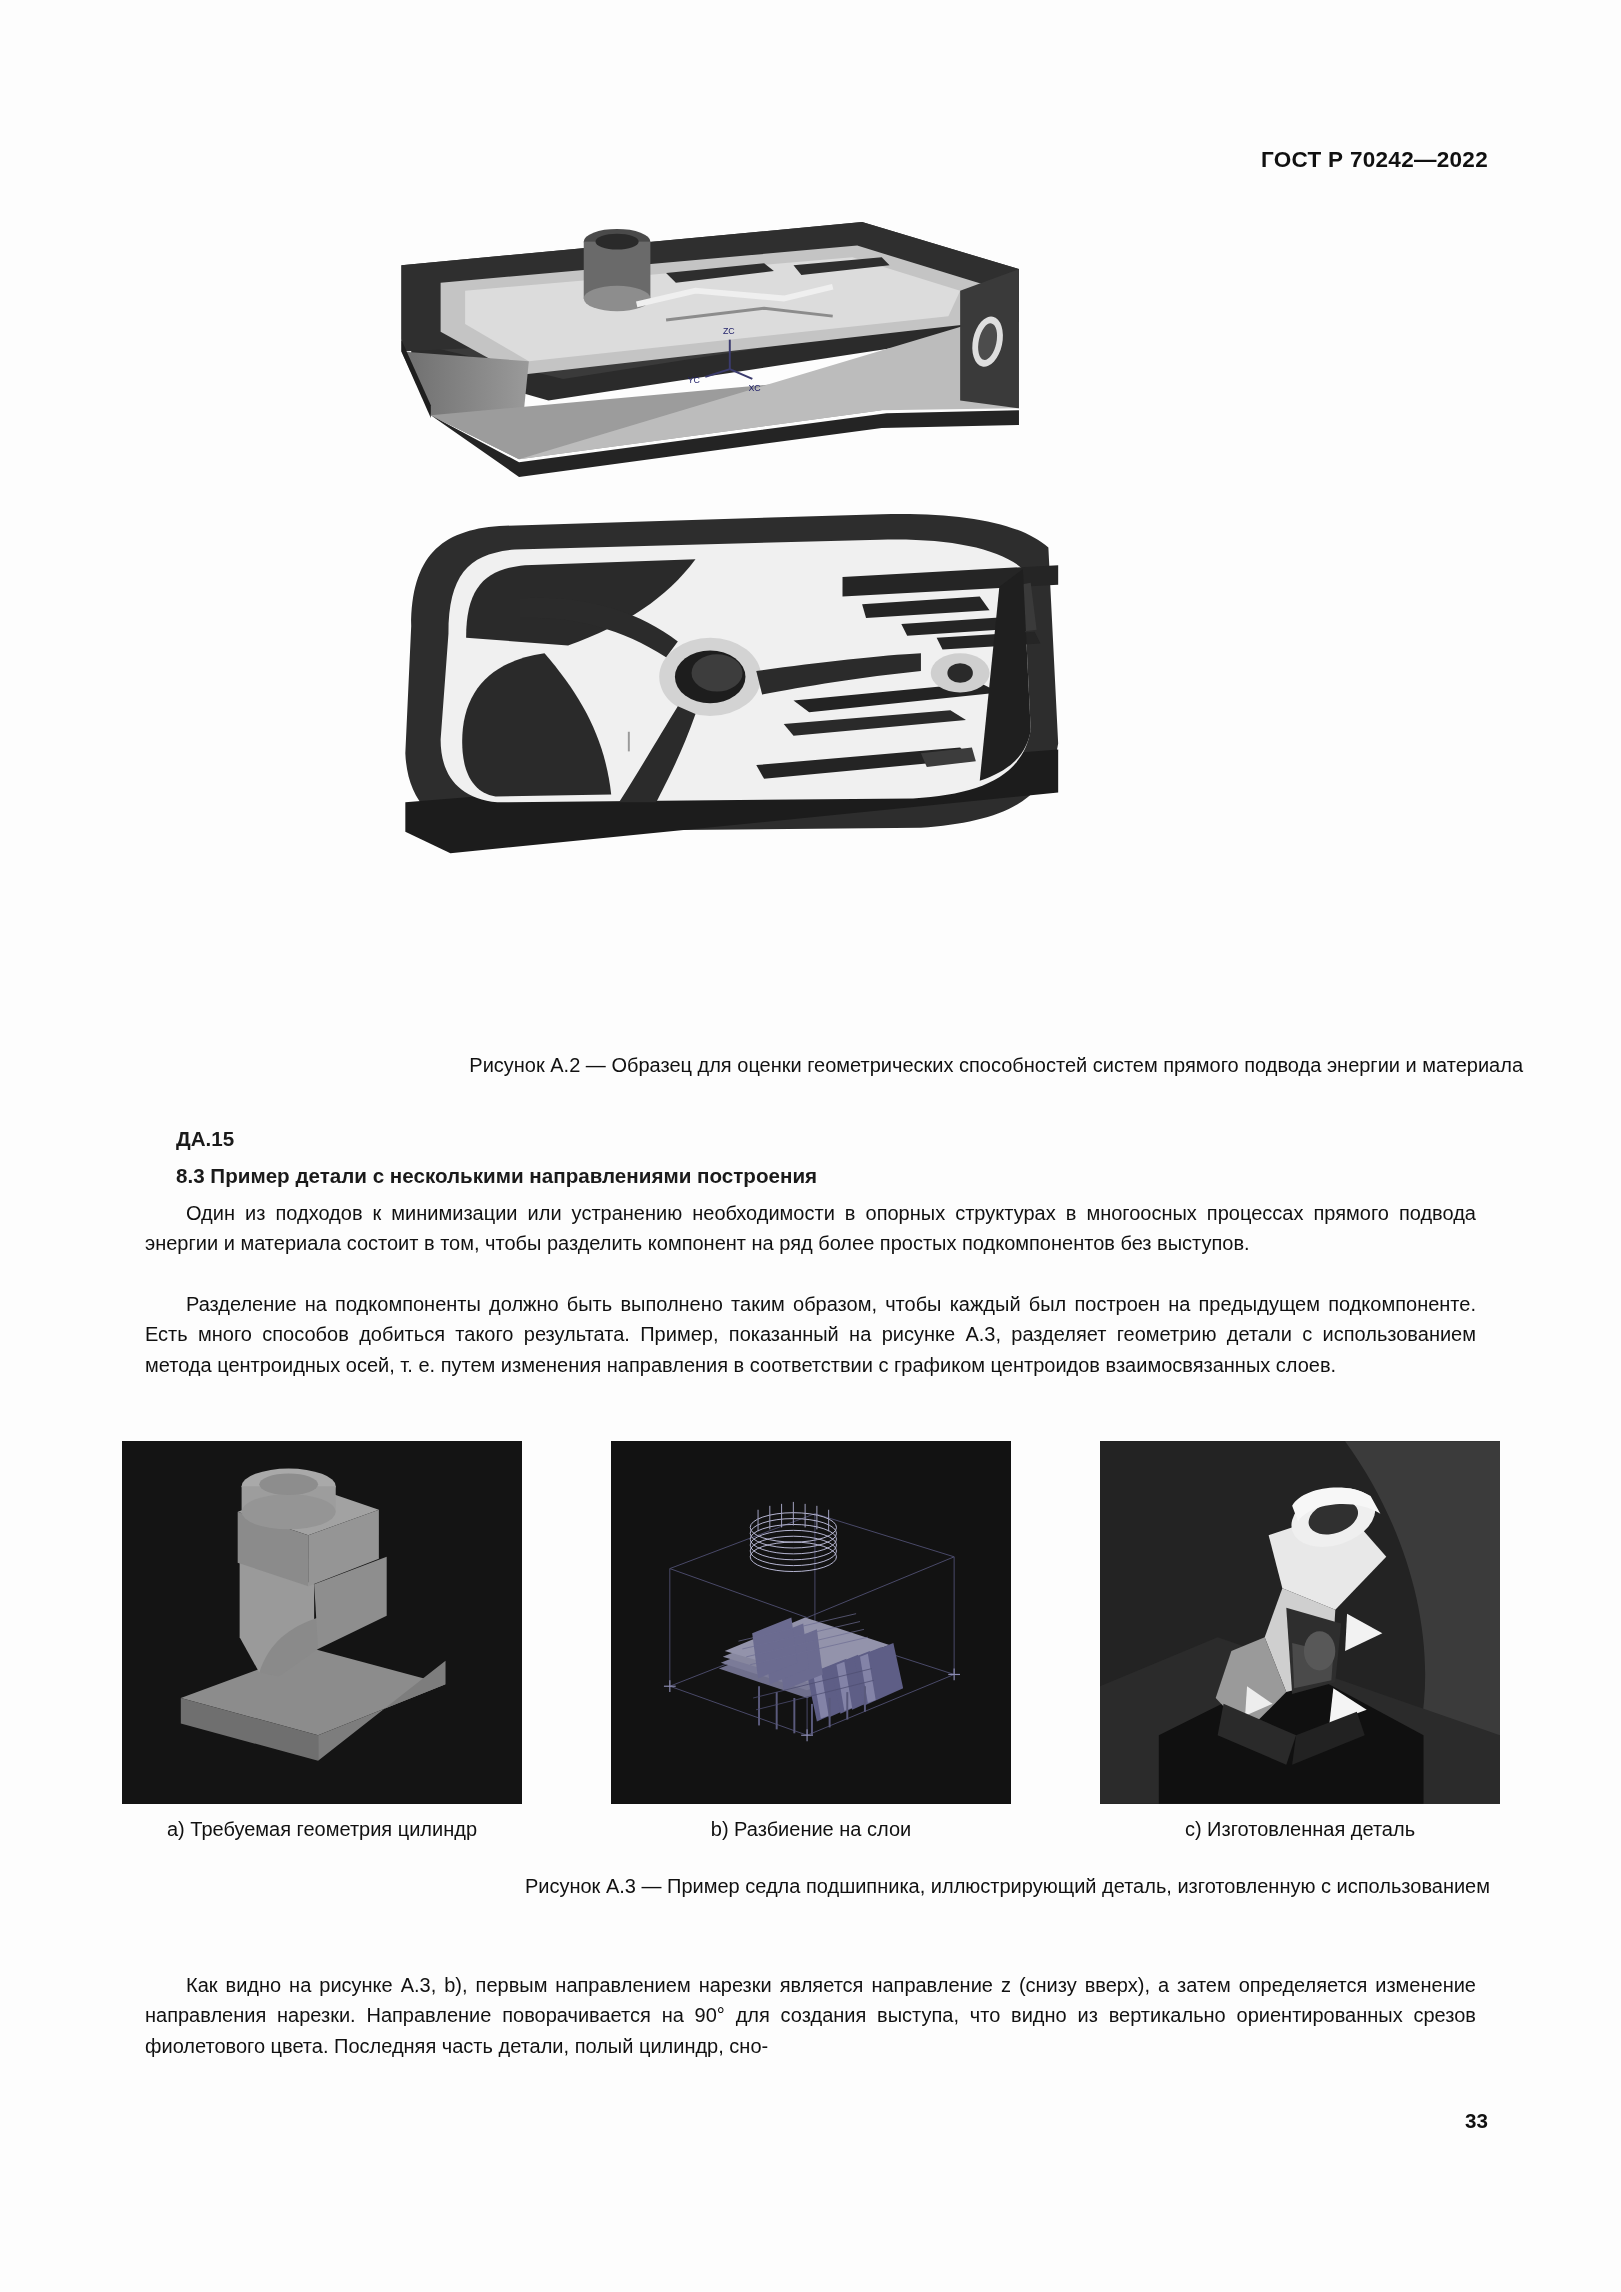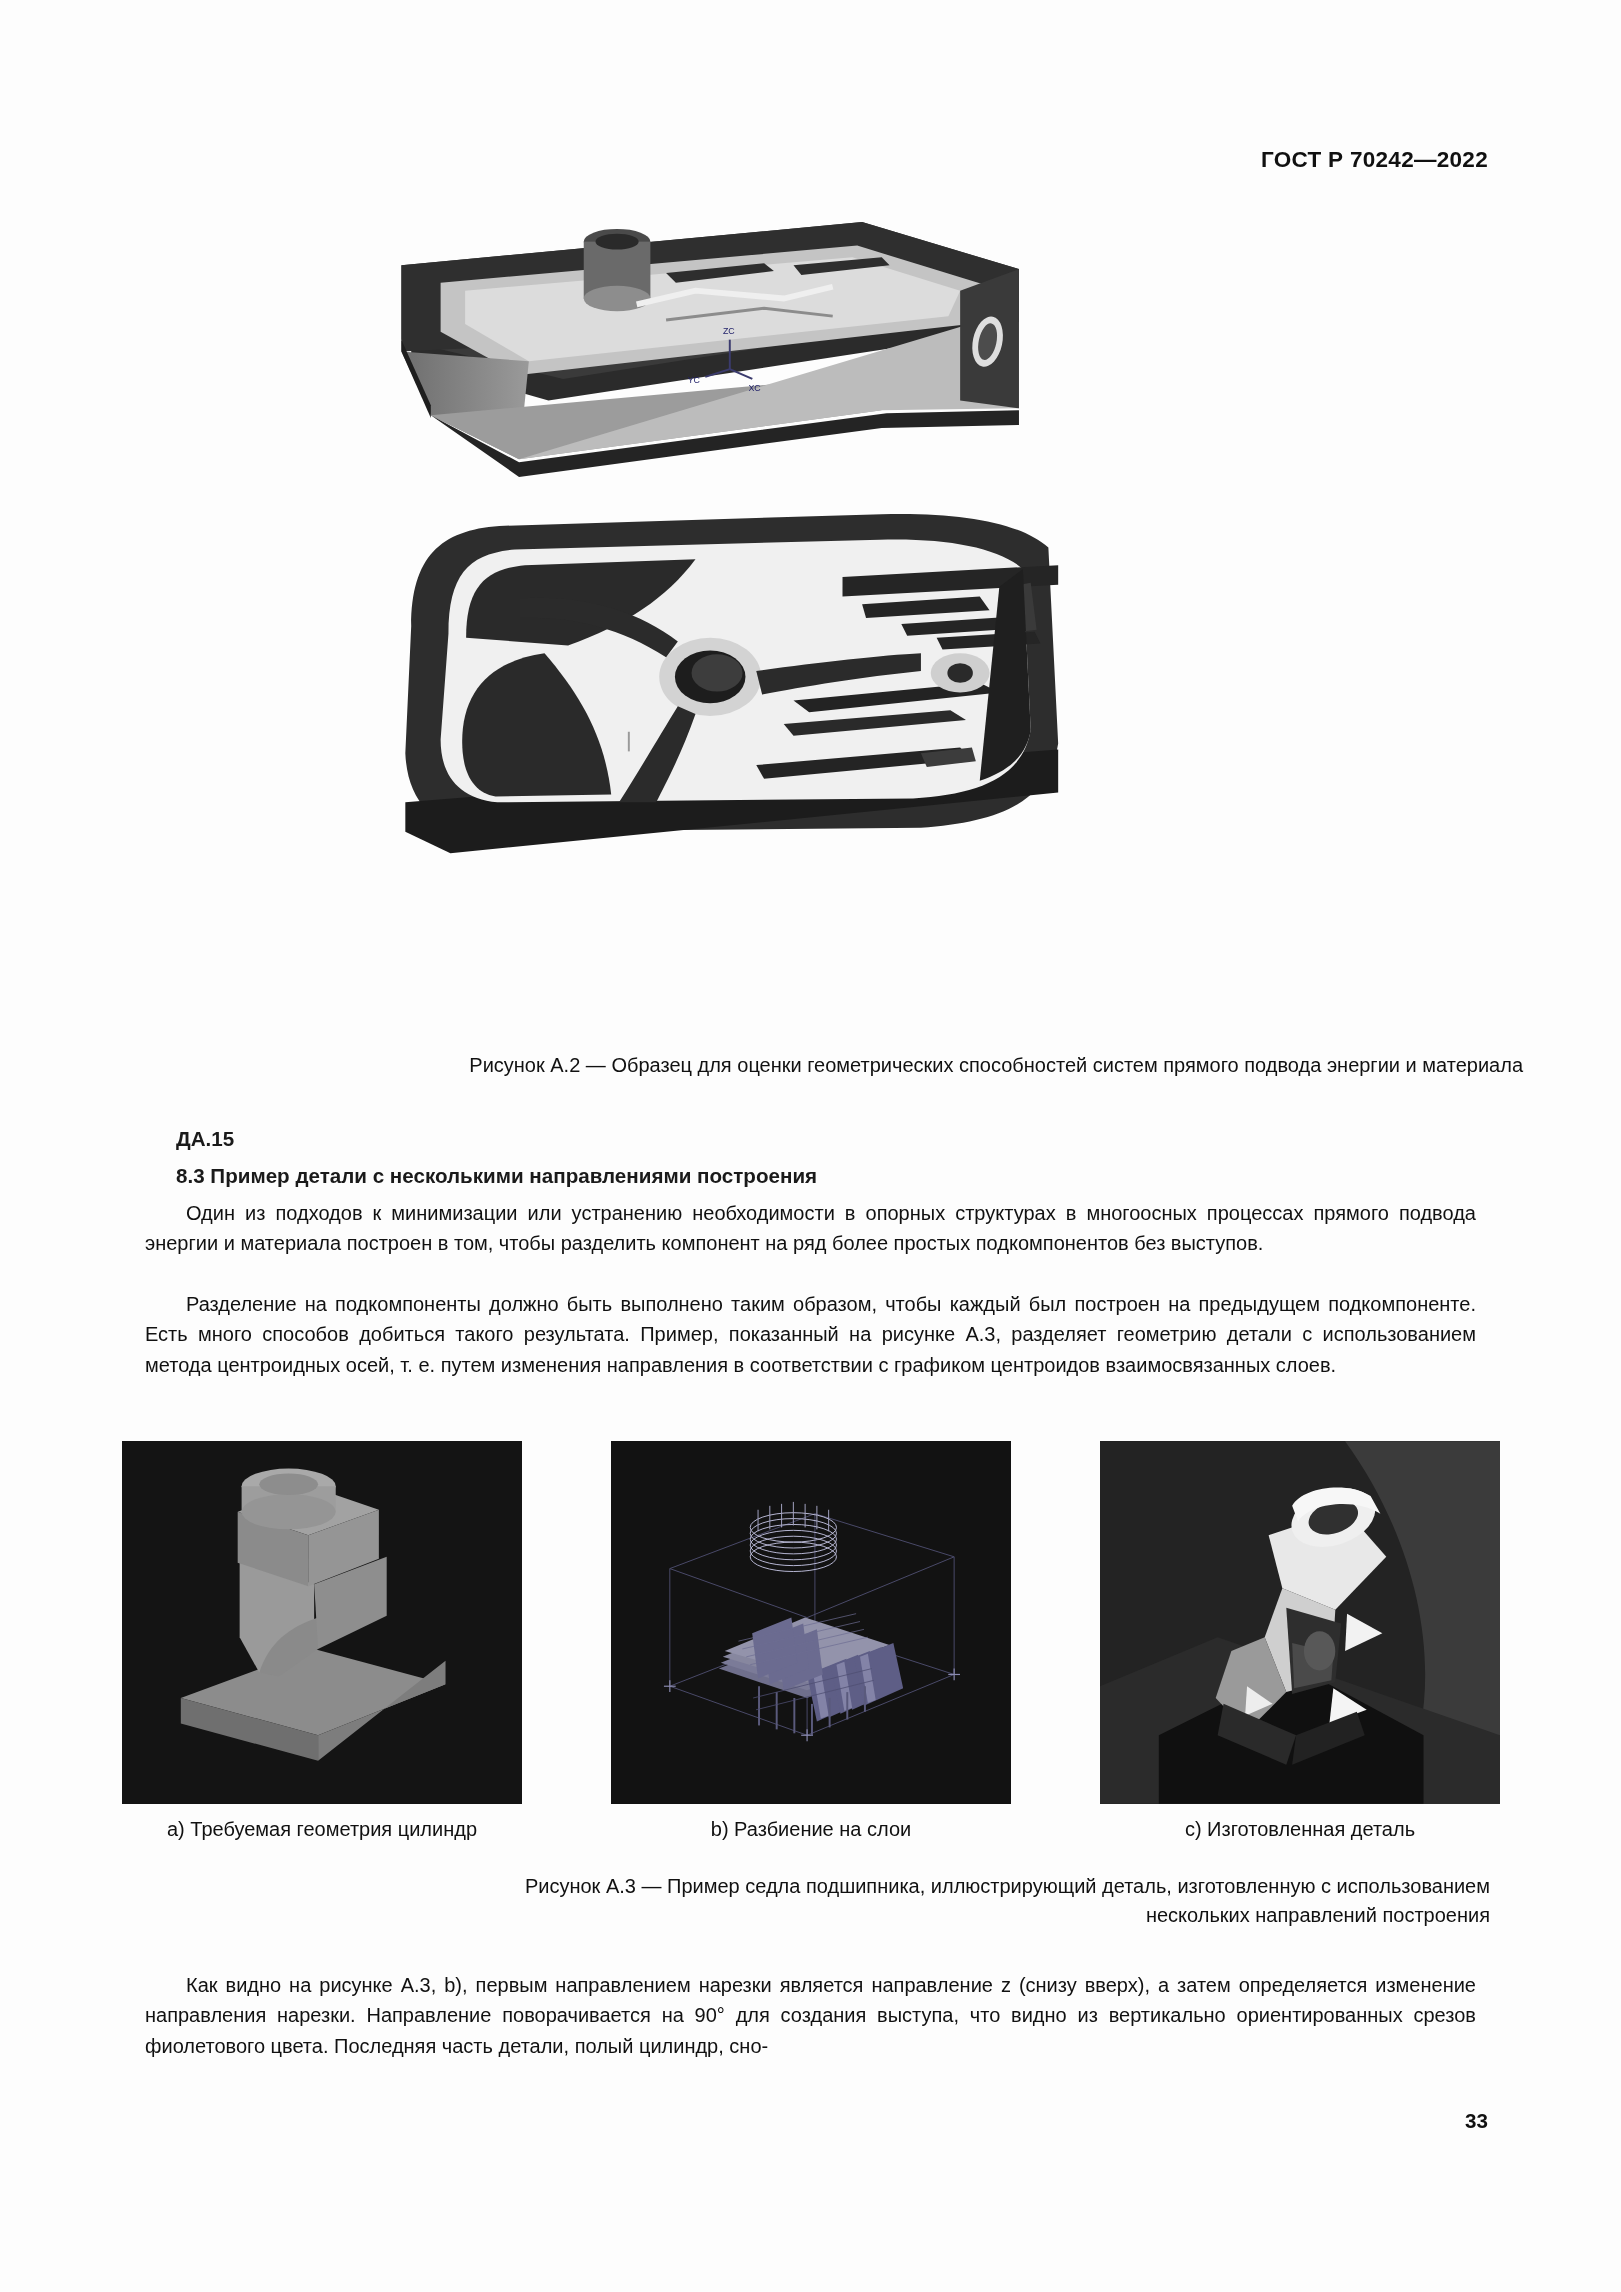--- a/index.html
+++ b/index.html
@@ -240,21 +240,21 @@
       </g>
     </svg>
   </div>
 
   <div class="caption cap-a2">Рисунок А.2 — Образец для оценки геометрических способностей систем прямого подвода энергии и материала</div>
 
   <div class="label-da">ДА.15</div>
 
   <div class="head-83">8.3  Пример детали с несколькими направлениями построения</div>
 
-  <div class="txt-block para1"><span class="indent"></span><span>Один из подходов к минимизации или устранению необходимости в опорных структурах в многоосных процессах прямого подвода энергии и материала построен в том, чтобы разделить компонент на ряд более простых подкомпонентов без выступов.</span></div>
+  <div class="txt-block para1"><span class="indent"></span><span>Один из подходов к минимизации или устранению необходимости в опорных структурах в многоосных процессах прямого подвода энергии и материала состоит в том, чтобы разделить компонент на ряд более простых подкомпонентов без выступов.</span></div>
 
   <div class="txt-block para2"><span class="indent"></span><span>Разделение на подкомпоненты должно быть выполнено таким образом, чтобы каждый был построен на предыдущем подкомпоненте. Есть много способов добиться такого результата. Пример, показанный на рисунке А.3, разделяет геометрию детали с использованием метода центроидных осей, т. е. путем изменения направления в соответствии с графиком центроидов взаимосвязанных слоев.</span></div>
 
   <div class="fig-row">
 
     <div class="fig-cell">
       <svg width="400" height="363" viewBox="0 0 408 370" xmlns="http://www.w3.org/2000/svg">
         <rect width="408" height="370" fill="#141414"></rect>
 
         <polygon points="60,262 200,300 330,248 196,212" fill="#8c8c8c"></polygon>
@@ -401,21 +401,20 @@
   </div>
 
   <div class="sub-caps">
     <div class="sub-cap">a)  Требуемая геометрия цилиндр</div>
     <div class="sub-cap">b)  Разбиение на слои</div>
     <div class="sub-cap">c)  Изготовленная деталь</div>
   </div>
 
   <div class="caption cap-a3">
     <div>Рисунок А.3 — Пример седла подшипника, иллюстрирующий деталь, изготовленную с использованием</div>
-    <div>нескольких направлений построения</div>
   </div>
 
   <div class="txt-block para3"><span class="indent"></span><span>Как видно на рисунке А.3, b), первым направлением нарезки является направление z (снизу вверх), а затем определяется изменение направления нарезки. Направление поворачивается на 90° для создания выступа, что видно из вертикально ориентированных срезов фиолетового цвета. Последняя часть детали, полый цилиндр, сно-</span></div>
 
   <div class="page-num">33</div>
 
 </div>
 
 
 </body></html>

